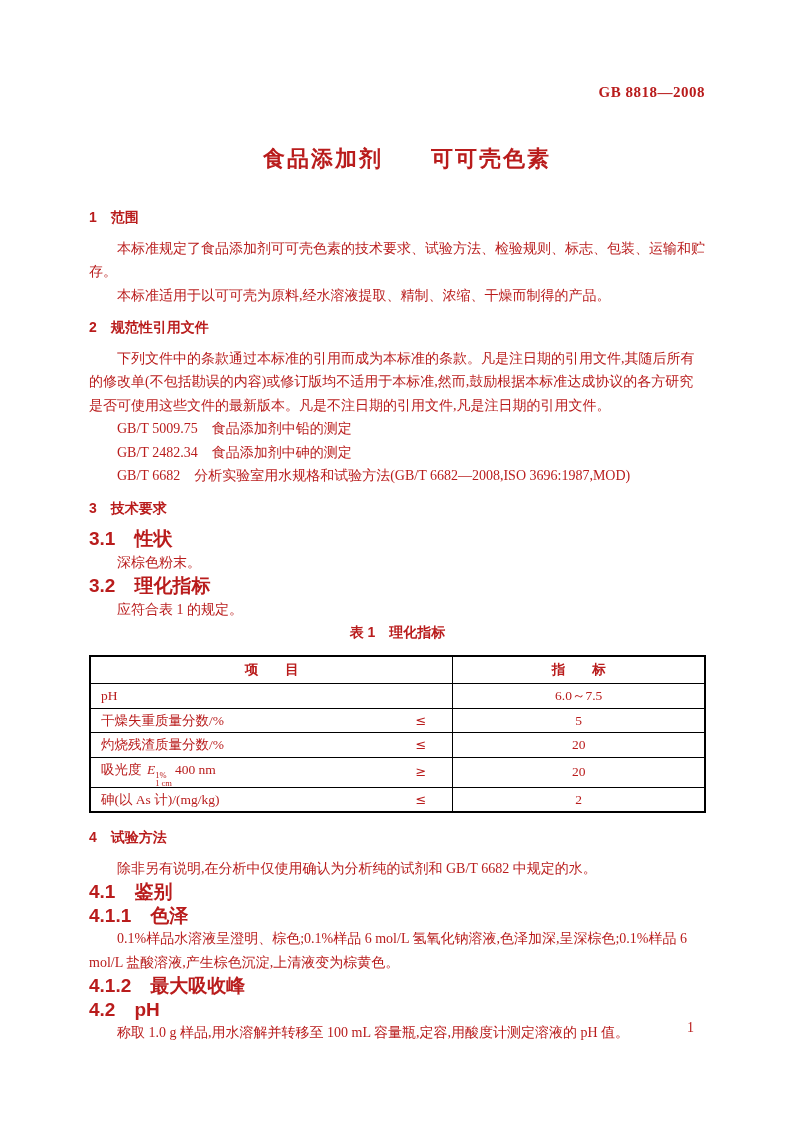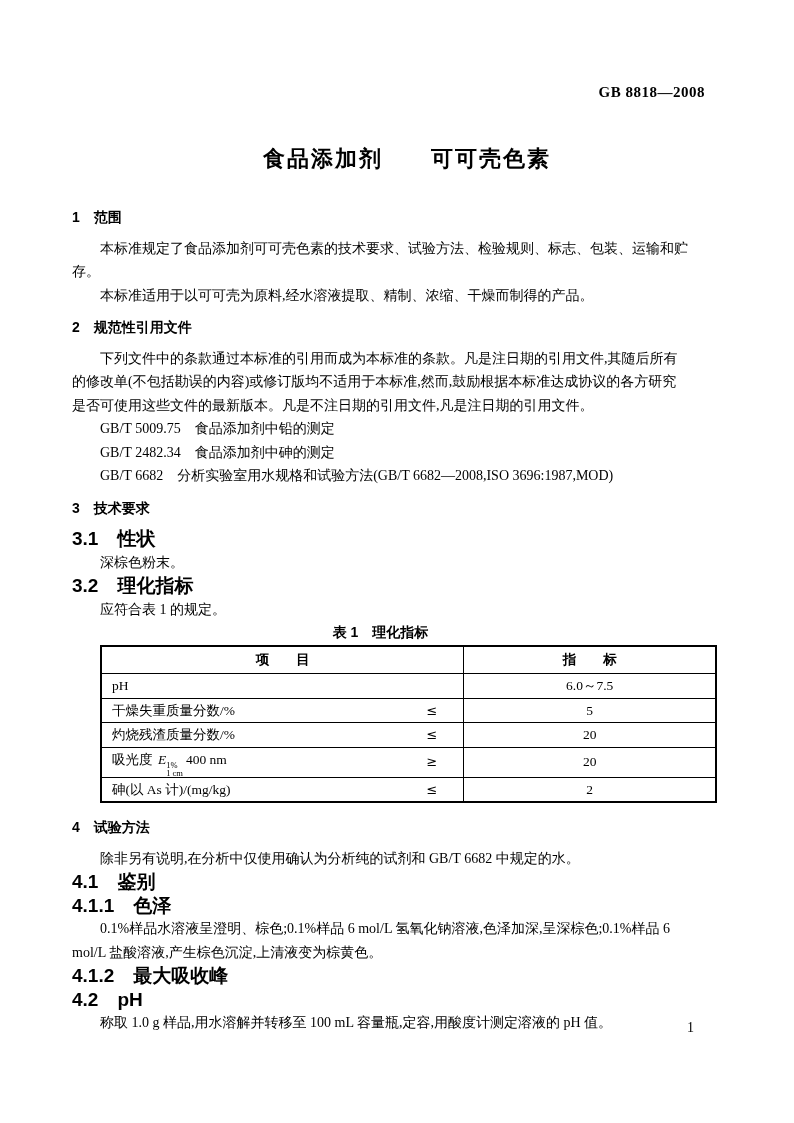--- a/index.html
+++ b/index.html
@@ -1,21 +1,21 @@
 <!DOCTYPE html>
 <html><head>
 <meta charset="utf-8">
 <style>
   html,body { margin:0; padding:0; background:#e8e8e8; }
   .page {
     position:relative;
     width:794px; height:1123px;
     margin:0 auto;
     background:#ffffff;
-    color:#000000;
+    color:#b91c1c;
     font-family:"Liberation Serif","DejaVu Serif",serif;
     overflow:hidden;
   }
   .doc-code {
     position:absolute;
     top:84px; right:89px;
     font-size:15px;
     font-weight:bold;
     letter-spacing:0.5px;
   }
@@ -25,21 +25,21 @@
     width:100%;
     margin:0;
     text-align:center;
     font-size:22px;
     font-weight:bold;
     font-family:"Liberation Sans","DejaVu Sans",sans-serif;
     letter-spacing:2px;
   }
   .content {
     position:absolute;
-    left:72px; top:206px;
+    left:89px; top:206px;
     width:617px;
     font-size:14px;
     line-height:23.5px;
   }
   .content h2 {
     margin:9px 0 7px 0;
     font-size:14px;
     font-weight:bold;
     font-family:"Liberation Sans","DejaVu Sans",sans-serif;
     line-height:23.5px;
@@ -54,28 +54,27 @@
   }
   .content p { margin:0; text-indent:2em; }
   .refs div { padding-left:2em; }
   .table-caption {
     margin-top:1px;
     text-align:center;
     font-weight:bold;
     font-family:"Liberation Sans","DejaVu Sans",sans-serif;
     font-size:14px;
     line-height:20px;
-    margin-bottom:3px;
+    margin-bottom:13px;
   }
   table.spec {
     width:100%;
     border-collapse:collapse;
     border:2px solid #000;
     font-size:13.5px;
-    margin-left:28px;
   }
   table.spec th {
     border:1px solid #000;
     height:26px;
     font-weight:bold;
     font-family:"Liberation Sans","DejaVu Sans",sans-serif;
     text-align:center;
     padding:0;
   }
   table.spec td {

